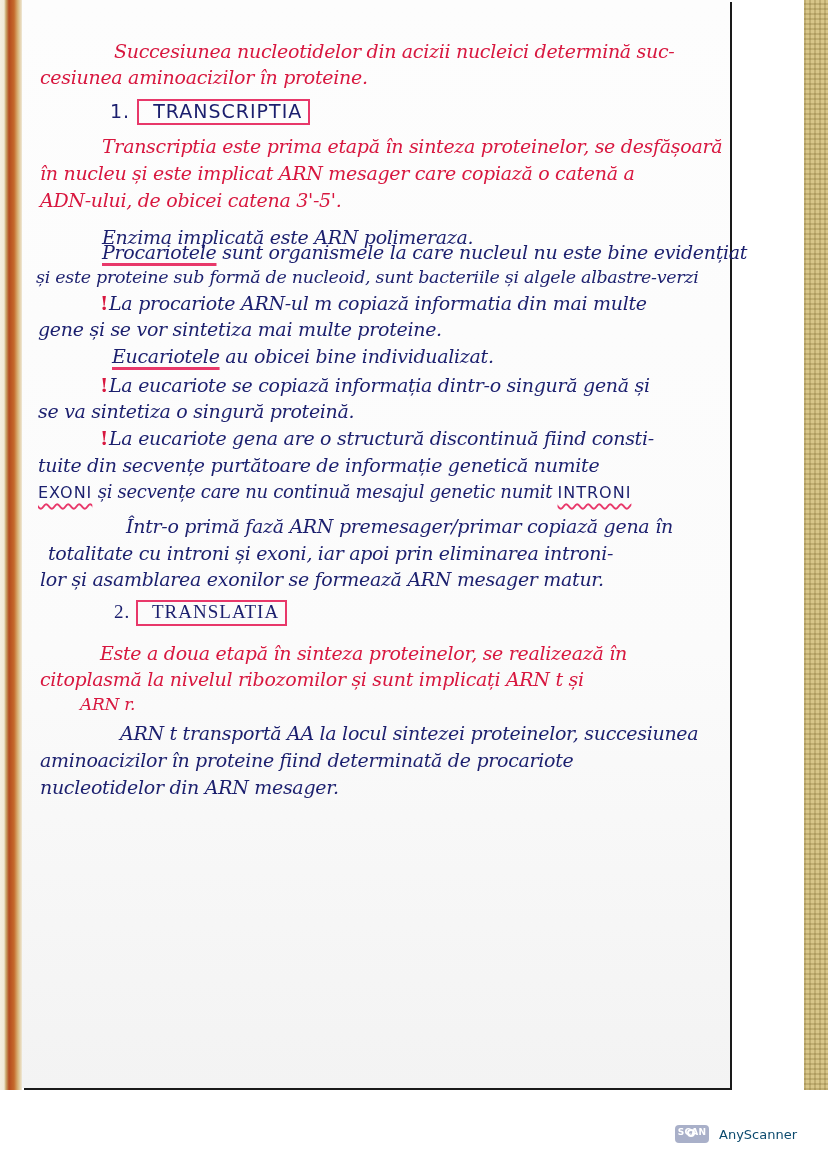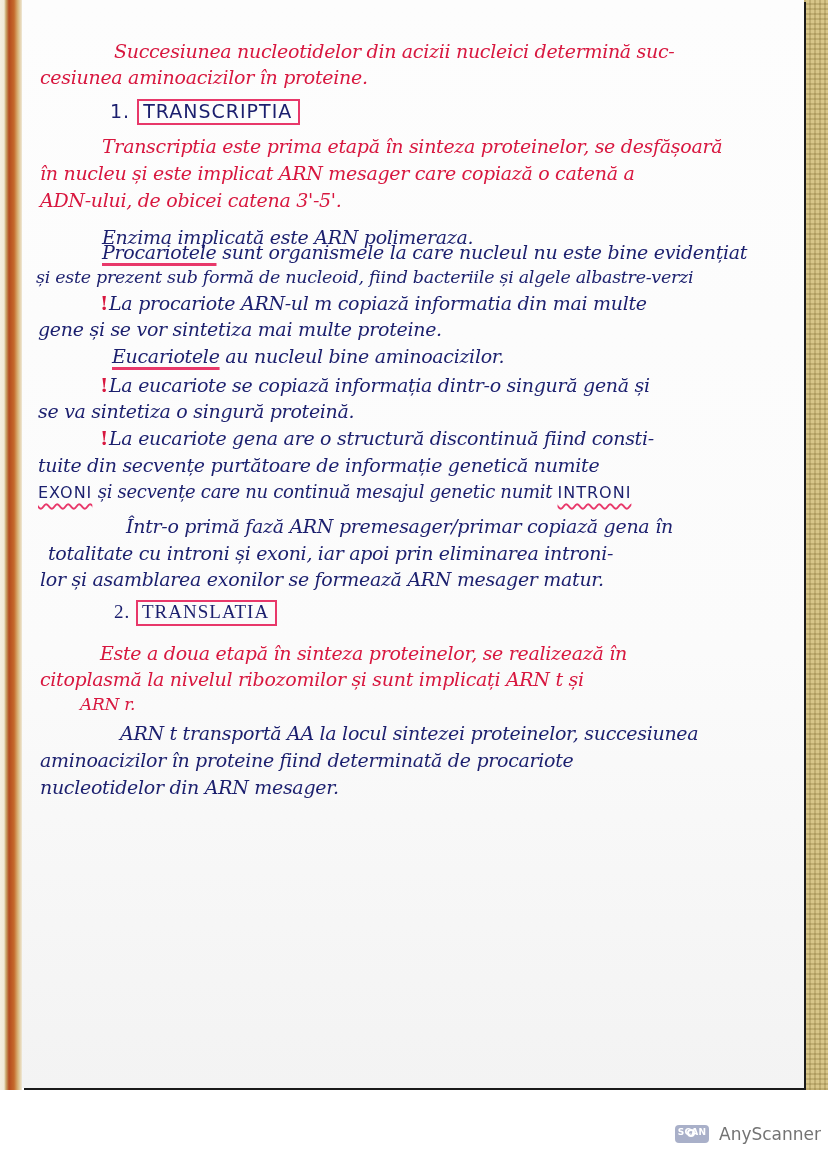--- a/index.html
+++ b/index.html
@@ -13,37 +13,37 @@
     background: linear-gradient(90deg, #f4efe0 0, #f1ead6 4px, #c9a86a 6px, #b54a1e 9px, #c56a2c 14px, #d9b77c 18px, #efe8d6 22px);
   }
   .edge-right {
     position:absolute; right:0; top:0; width:24px; height:1090px;
     background:
       repeating-linear-gradient(0deg, rgba(120,100,40,.25) 0 2px, transparent 2px 5px),
       repeating-linear-gradient(90deg, rgba(120,100,40,.25) 0 2px, transparent 2px 5px),
       #d8c68a;
   }
   .page {
-    position:absolute; left:22px; top:0; width:782px; height:1088px;
+    position:absolute; left:22px; top:0; width:708px; height:1088px;
     background: linear-gradient(180deg, #fdfdfd 0%, #fbfbfb 60%, #f3f3f3 100%);
     box-shadow: 2px 2px 0 #1a1a1a;
   }
   .lines { position:absolute; left:0; top:0; width:100%; }
   .ln {
     position:absolute; white-space:nowrap;
     font-family:"DejaVu Serif", serif; font-style:italic;
     font-size:19px; letter-spacing:-0.3px;
   }
   .red  { color:#d8173f; }
   .blue { color:#1b1f6e; }
   .hand-cap {
     font-family:"DejaVu Sans", sans-serif; font-style:normal; letter-spacing:1px;
   }
   .box {
-    display:inline-block; border:2.5px solid #e8386a; padding:0 6px 2px 4px;
+    display:inline-block; border:2.5px solid #e8386a; padding:0 6px 2px 14px;
     line-height:20px;
   }
   .ul {
     text-decoration: underline; text-decoration-color:#e8386a;
     text-decoration-thickness:3px; text-underline-offset:4px;
   }
   .ul-wave {
     text-decoration: underline wavy; text-decoration-color:#e8386a;
     text-decoration-thickness:2px; text-underline-offset:5px;
   }
@@ -58,21 +58,21 @@
   }
   .wm-logo .dot {
     position:absolute; top:4px; left:12px; width:8px; height:8px; border-radius:50%;
     border:2px solid #ffffff; box-sizing:border-box;
   }
   .wm-logo .lbl {
     font-family:"DejaVu Sans", sans-serif; font-weight:bold; font-size:9px; color:#ffffff;
     margin-bottom:6px; letter-spacing:0.2px;
   }
   .wm-text {
-    font-family:"DejaVu Sans", sans-serif; font-size:17px; color:#737373;
+    font-family:"DejaVu Sans", sans-serif; font-size:13px; color:#0c4a6e;
   }
 </style>
 </head>
 <body>
 
 <div class="edge-left"></div>
 <div class="edge-right"></div>
 
 <div class="page">
   <div class="lines">
@@ -87,29 +87,29 @@
 
     <div class="ln red" style="left:80px; top:135px;">Transcriptia este prima etapă în sinteza proteinelor, se desfășoară</div>
     <div class="ln red" style="left:18px; top:162px;">în nucleu și este implicat ARN mesager care copiază o catenă a</div>
     <div class="ln red" style="left:18px; top:189px;">ADN-ului, de obicei catena 3'-5'.</div>
 
     <div class="ln blue" style="left:80px; top:226px;">Enzima implicată este ARN polimeraza.</div>
 
     <div class="ln blue" style="left:80px; top:241px;">
       <span class="ul">Procariotele</span><span> sunt organismele la care nucleul nu este bine evidențiat</span>
     </div>
-    <div class="ln blue" style="left:14px; top:267px; font-size:17.5px;">și este prezent sub formă de nucleoid, fiind bacteriile și algele albastre-verzi</div>
+    <div class="ln blue" style="left:14px; top:267px; font-size:17.5px;">și este proteine sub formă de nucleoid, sunt bacteriile și algele albastre-verzi</div>
 
     <div class="ln blue" style="left:78px; top:292px;">
       <span class="bang">!</span><span>La procariote ARN-ul m copiază informatia din mai multe</span>
     </div>
     <div class="ln blue" style="left:16px; top:318px;font-style:italic;">gene și se vor sintetiza mai multe proteine.</div>
 
     <div class="ln blue" style="left:90px; top:345px;">
-      <span class="ul">Eucariotele</span><span> au nucleul bine aminoacizilor.</span>
+      <span class="ul">Eucariotele</span><span> au obicei bine individualizat.</span>
     </div>
 
     <div class="ln blue" style="left:78px; top:374px;">
       <span class="bang">!</span><span>La eucariote se copiază informația dintr-o singură genă și</span>
     </div>
     <div class="ln blue" style="left:16px; top:400px;">se va sintetiza o singură proteină.</div>
 
     <div class="ln blue" style="left:78px; top:427px;">
       <span class="bang">!</span><span>La eucariote gena are o structură discontinuă fiind consti-</span>
     </div>

